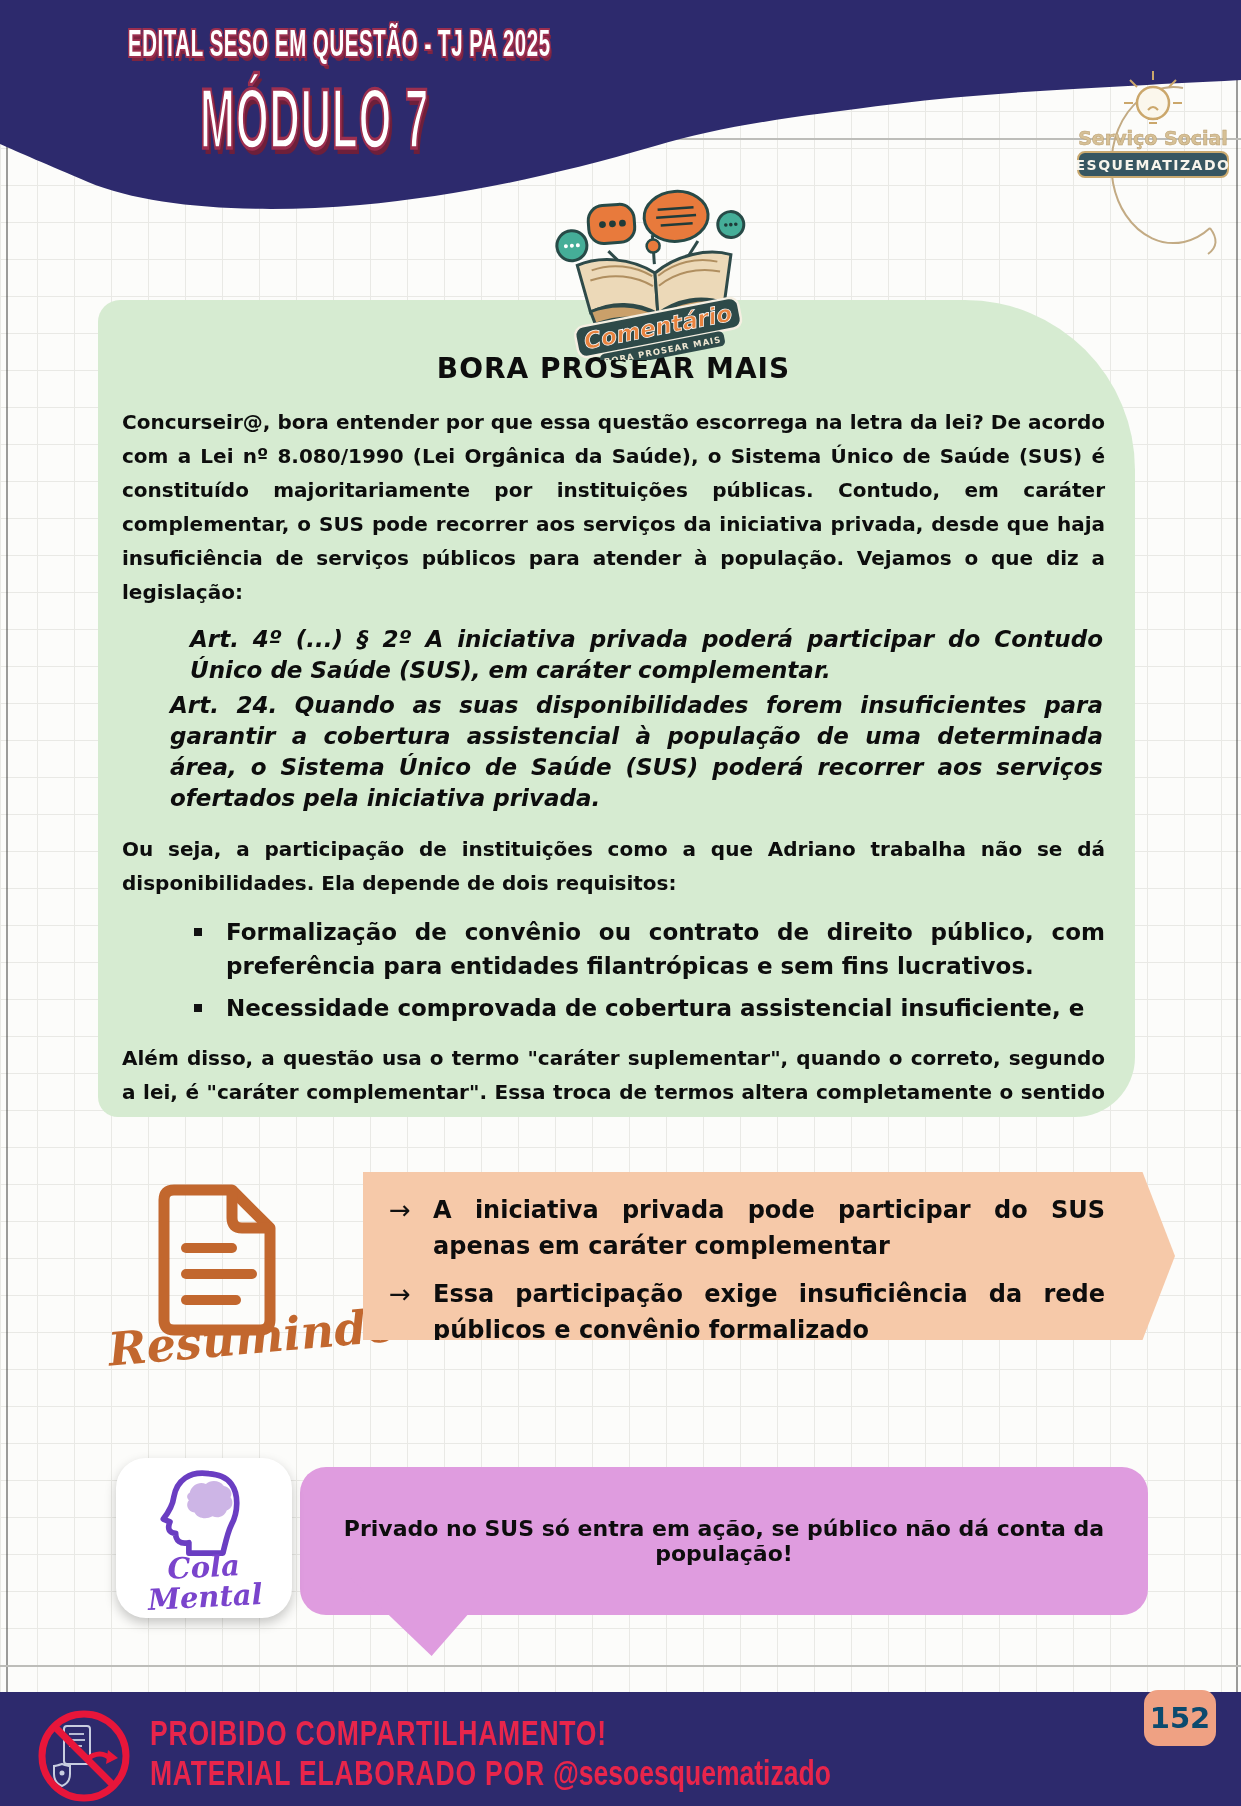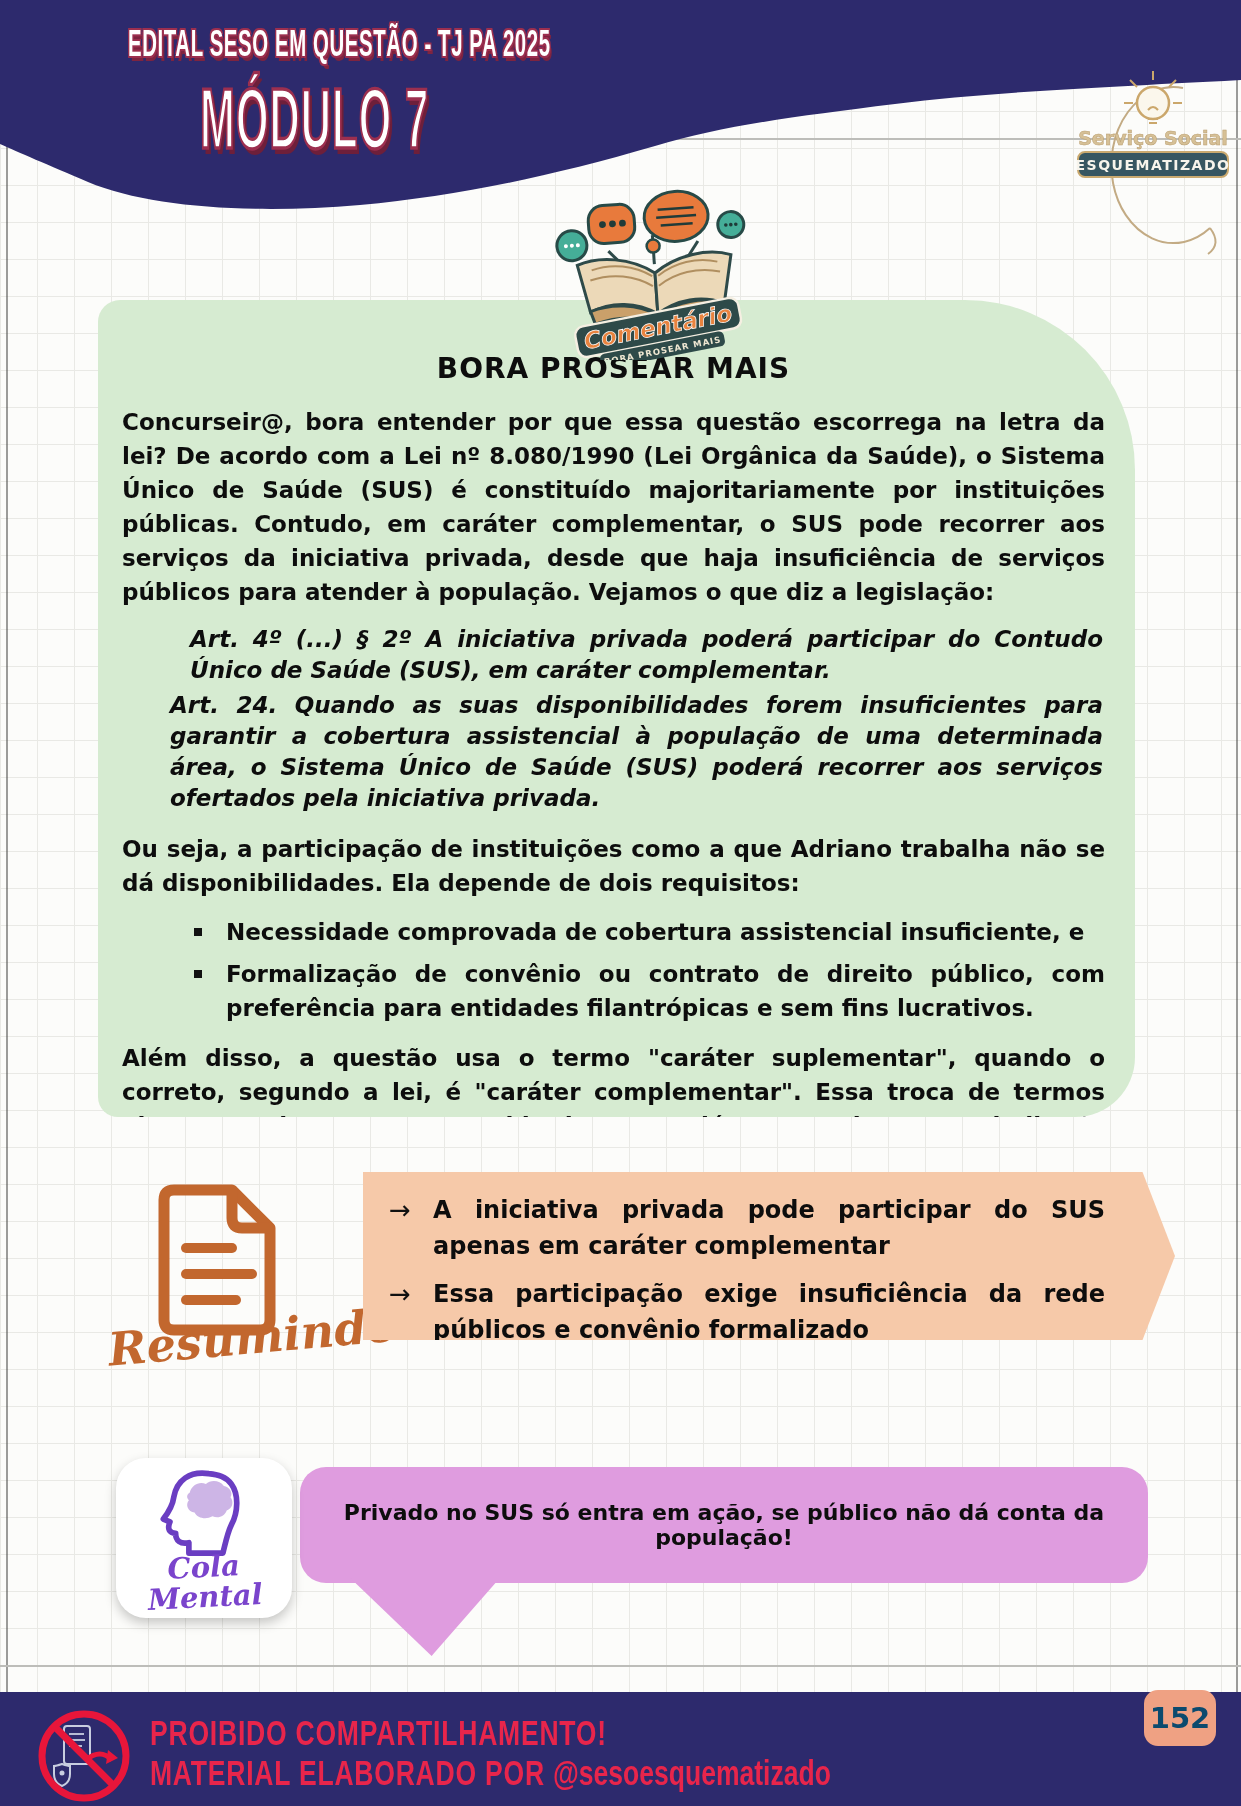--- a/index.html
+++ b/index.html
@@ -43,21 +43,21 @@
 
   
   .green-box {
     position:absolute; left:98px; top:300px; width:1037px; height:817px; z-index:2;
     background:#d6ebd1;
     border-radius:22px 170px 60px 20px;
     padding:52px 30px 20px 24px;
     color:#0d0d0d; overflow:hidden;
   }
   .gb-heading { text-align:center; font-weight:700; font-size:28px; letter-spacing:1px; margin-bottom:20px; }
-  .gb-p { font-weight:600; font-size:23px; line-height:34px; text-align:justify; margin-bottom:15px; }
+  .gb-p { font-weight:600; font-size:20px; line-height:34px; text-align:justify; margin-bottom:15px; }
   .gb-quote { font-style:italic; font-weight:600; font-size:23px; line-height:31px; text-align:justify; margin:0 2px 4px 68px; }
   .gb-quote.last { margin-bottom:18px;margin-left:48px; }
   .gb-bullets { list-style:none; margin:2px 0 16px 64px; }
   .gb-bullets li { position:relative; padding-left:40px; font-weight:600; font-size:23px; line-height:34px; text-align:justify; margin-bottom:8px; }
   .gb-bullets li::before { content:""; position:absolute; left:8px; top:13px; width:8px; height:8px; background:#111; }
 
   
   .resumo-icon { position:absolute; left:128px; top:1182px; width:185px; height:155px; z-index:2; }
   .resumo-label {
     position:absolute; left:108px; top:1312px; width:250px; z-index:2; text-align:center;
@@ -78,21 +78,21 @@
   .cola-card {
     position:absolute; left:116px; top:1458px; width:176px; height:160px; z-index:3;
     background:#fff; border-radius:30px; box-shadow:0 5px 12px rgba(0,0,0,.22);
     display:flex; flex-direction:column; align-items:center; padding-top:8px;
   }
   .cola-label {
     font-family:"DejaVu Serif", serif; font-style:italic; font-weight:bold; font-size:29px;
     color:#7a44cc; line-height:30px; text-align:center; transform:rotate(-3deg); margin-top:-4px;
   }
   .pink-bubble {
-    position:absolute; left:300px; top:1467px; width:848px; height:116px; z-index:2;
+    position:absolute; left:300px; top:1467px; width:848px; height:148px; z-index:2;
     background:#df9cdf; border-radius:26px;
     display:flex; align-items:center; justify-content:center; padding:12px 24px;
   }
   .pink-bubble .bubble-text { font-weight:700; font-size:22px; color:#0d0d0d; text-align:center; }
   .pink-tail {
     position:absolute; left:348px; top:1578px; width:220px; height:78px; z-index:2;
     background:#df9cdf; clip-path:polygon(1% 0, 38% 100%, 69% 0);
   }
 
   
@@ -190,22 +190,22 @@
     </g>
   </svg>
 
   <div class="green-box">
     <div class="gb-heading">BORA PROSEAR MAIS</div>
     <p class="gb-p">Concurseir@, bora entender por que essa questão escorrega na letra da lei? De acordo com a Lei nº 8.080/1990 (Lei Orgânica da Saúde), o Sistema Único de Saúde (SUS) é constituído majoritariamente por instituições públicas. Contudo, em caráter complementar, o SUS pode recorrer aos serviços da iniciativa privada, desde que haja insuficiência de serviços públicos para atender à população. Vejamos o que diz a legislação:</p>
     <p class="gb-quote">Art. 4º (...) § 2º A iniciativa privada poderá participar do Contudo Único de Saúde (SUS), em caráter complementar.</p>
     <p class="gb-quote last">Art. 24. Quando as suas disponibilidades forem insuficientes para garantir a cobertura assistencial à população de uma determinada área, o Sistema Único de Saúde (SUS) poderá recorrer aos serviços ofertados pela iniciativa privada.</p>
     <p class="gb-p">Ou seja, a participação de instituições como a que Adriano trabalha não se dá disponibilidades. Ela depende de dois requisitos:</p>
     <ul class="gb-bullets">
+      <li>Formalização de convênio ou contrato de direito público, com preferência para entidades filantrópicas e sem fins lucrativos.</li>
       <li>Necessidade comprovada de cobertura assistencial insuficiente, e</li>
-      <li>Formalização de convênio ou contrato de direito público, com preferência para entidades filantrópicas e sem fins lucrativos.</li>
     </ul>
     <p class="gb-p">Além disso, a questão usa o termo "caráter suplementar", quando o correto, segundo a lei, é "caráter complementar". Essa troca de termos altera completamente o sentido da norma, já que "suplementar" indicaria atuação paralela e independente do SUS, o que não se aplica nesse caso.</p>
   </div>
 
   <svg class="resumo-icon" viewBox="0 0 185 155">
     <path d="M46,8 H104 L142,46 V138 Q142,148 132,148 H46 Q36,148 36,138 V18 Q36,8 46,8 Z" fill="none" stroke="#c2672e" stroke-width="11" stroke-linejoin="round"></path>
     <path d="M104,8 V36 Q104,46 114,46 H142" fill="none" stroke="#c2672e" stroke-width="11" stroke-linejoin="round"></path>
     <line x1="58" y1="66" x2="104" y2="66" stroke="#c2672e" stroke-width="10" stroke-linecap="round"></line>
     <line x1="58" y1="92" x2="124" y2="92" stroke="#c2672e" stroke-width="10" stroke-linecap="round"></line>
     <line x1="58" y1="118" x2="108" y2="118" stroke="#c2672e" stroke-width="10" stroke-linecap="round"></line>

